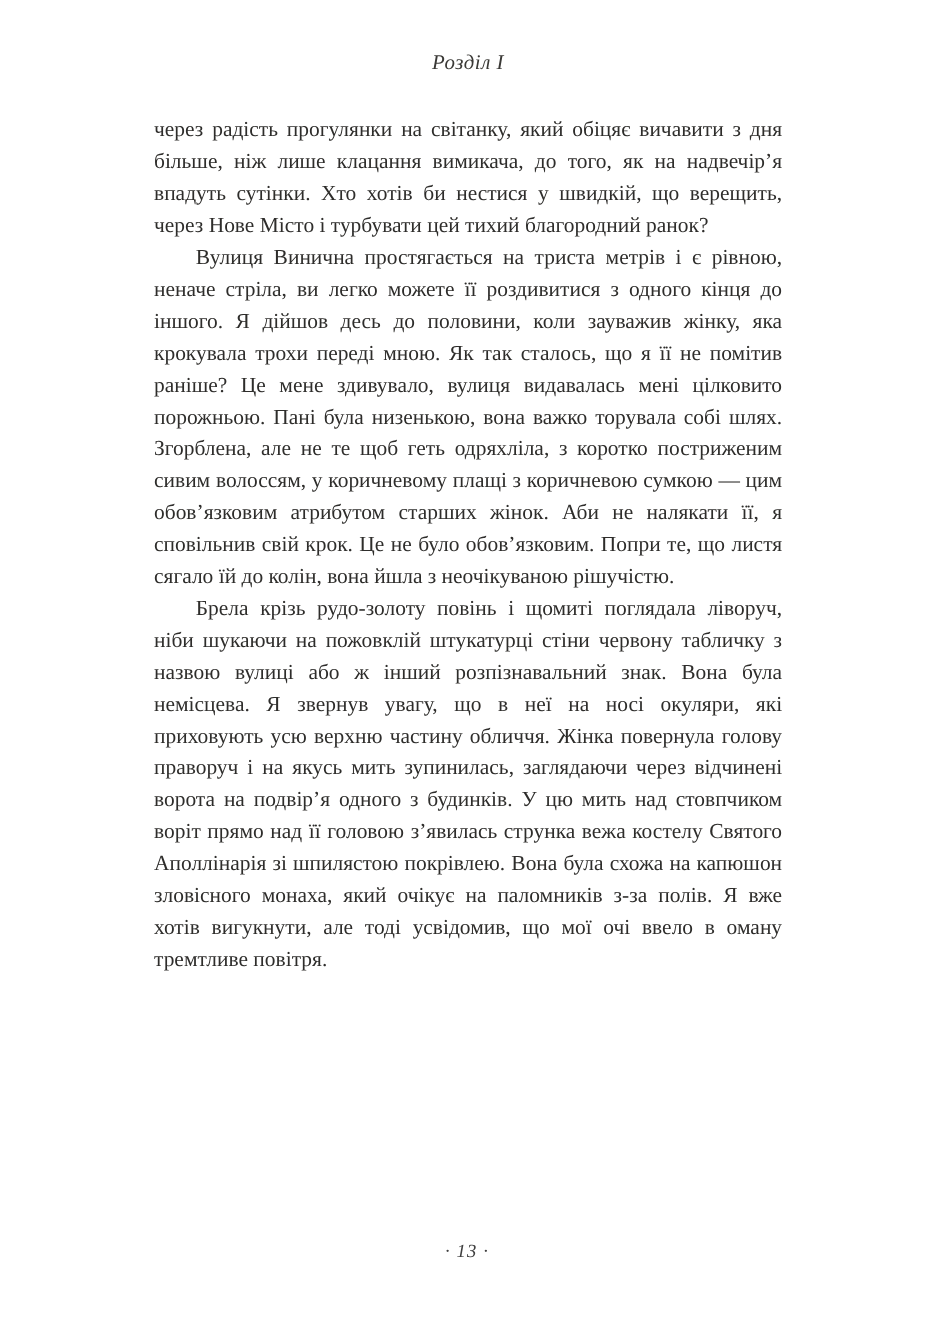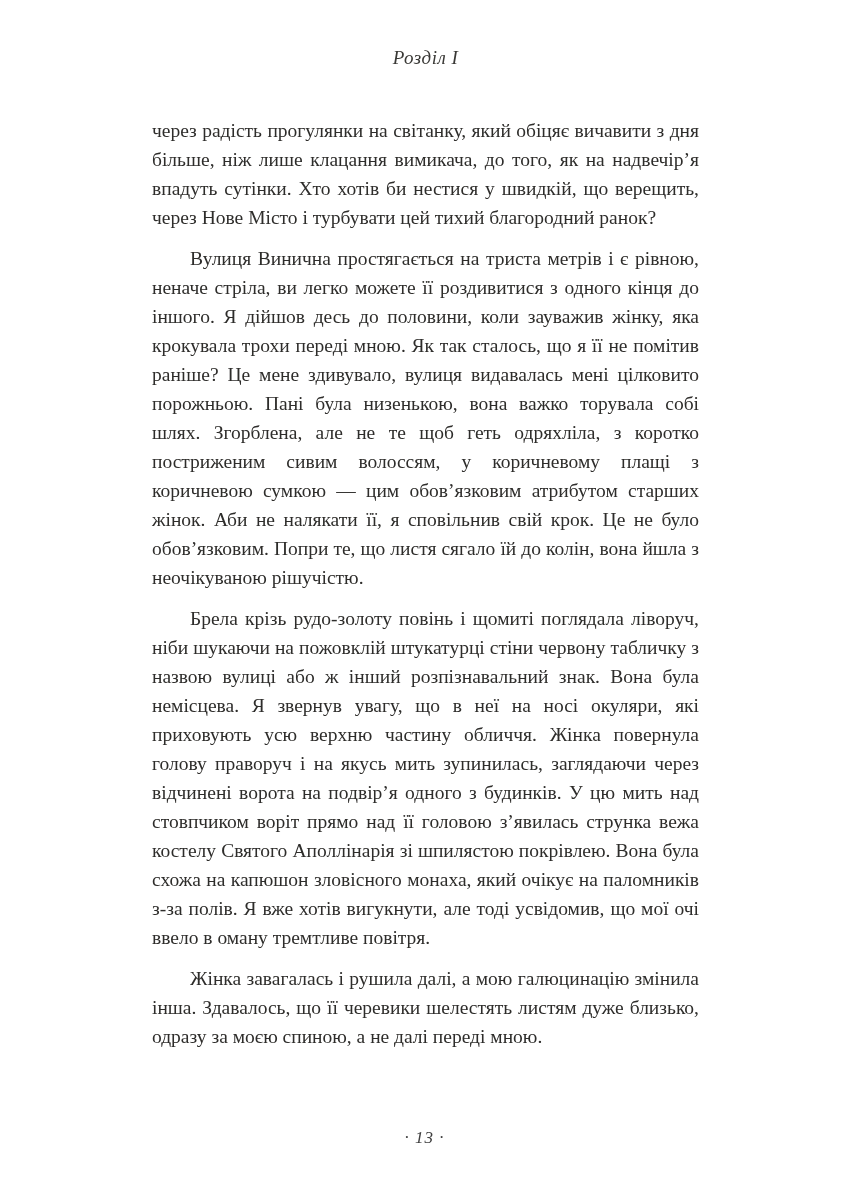--- a/index.html
+++ b/index.html
@@ -29,21 +29,21 @@
     font-size: 19px;
     line-height: 24px;
     color: #3a3936;
     letter-spacing: 0.5px;
   }
   .body-text {
     margin-top: 34px;
     flex: 0 0 auto;
   }
   .body-text p {
-    margin: 12px;
+    margin: 0;
     font-size: 19.5px;
     line-height: 29px;
     text-align: justify;
     text-justify: inter-word;
     color: #2e2d2b;
   }
   .body-text p.indent {
     text-indent: 38px;
   }
   .page-number {
@@ -62,18 +62,17 @@
 <body>
 
 <div class="page">
 
   <div class="chapter-heading">Розділ I</div>
 
   <div class="body-text">
     <p>через радість прогулянки на світанку, який обіцяє вичавити з дня більше, ніж лише клацання вимикача, до того, як на надвечір’я впадуть сутінки. Хто хотів би нестися у швидкій, що верещить, через Нове Місто і турбувати цей тихий благородний ранок?</p>
     <p class="indent">Вулиця Винична простягається на триста метрів і є рівною, неначе стріла, ви легко можете її роздивитися з одного кінця до іншого. Я дійшов десь до половини, коли зауважив жінку, яка крокувала трохи переді мною. Як так сталось, що я її не помітив раніше? Це мене здивувало, вулиця видавалась мені цілковито порожньою. Пані була низенькою, вона важко торувала собі шлях. Згорблена, але не те щоб геть одряхліла, з коротко постриженим сивим волоссям, у коричневому плащі з коричневою сумкою — цим обов’язковим атрибутом старших жінок. Аби не налякати її, я сповільнив свій крок. Це не було обов’язковим. Попри те, що листя сягало їй до колін, вона йшла з неочікуваною рішучістю.</p>
     <p class="indent">Брела крізь рудо-золоту повінь і щомиті поглядала ліворуч, ніби шукаючи на пожовклій штукатурці стіни червону табличку з назвою вулиці або ж інший розпізнавальний знак. Вона була немісцева. Я звернув увагу, що в неї на носі окуляри, які приховують усю верхню частину обличчя. Жінка повернула голову праворуч і на якусь мить зупинилась, заглядаючи через відчинені ворота на подвір’я одного з будинків. У цю мить над стовпчиком воріт прямо над її головою з’явилась струнка вежа костелу Святого Аполлінарія зі шпилястою покрівлею. Вона була схожа на капюшон зловісного монаха, який очікує на паломників з-за полів. Я вже хотів вигукнути, але тоді усвідомив, що мої очі ввело в оману тремтливе повітря.</p>
-    <p class="indent">Жінка завагалась і рушила далі, а мою галюцинацію змінила інша. Здавалось, що її черевики шелестять листям дуже близько, одразу за моєю спиною, а не далі переді мною.</p>
   </div>
 
   <div class="page-number">· 13 ·</div>
 
 </div>
 
 </body></html>

